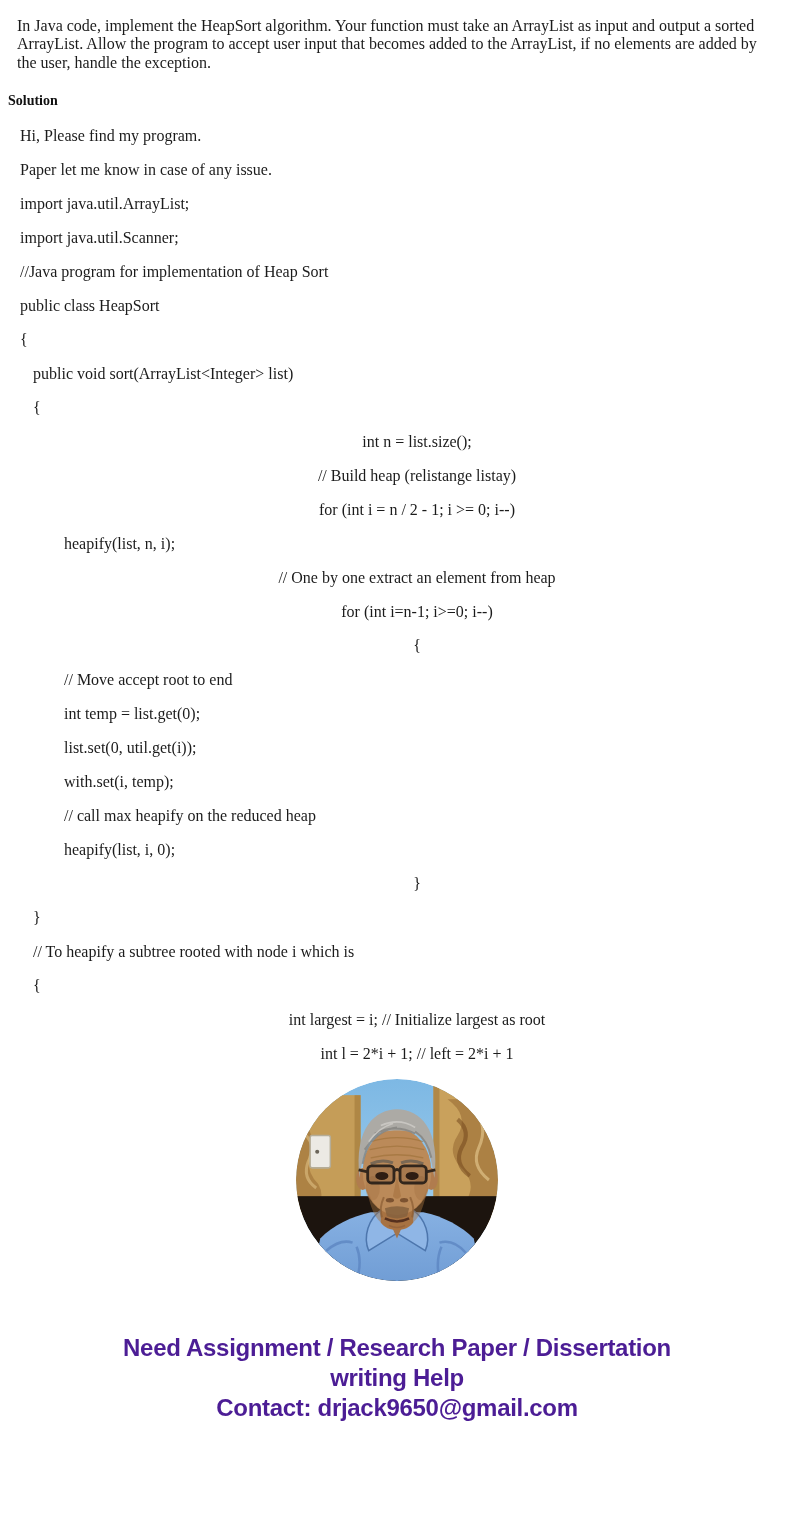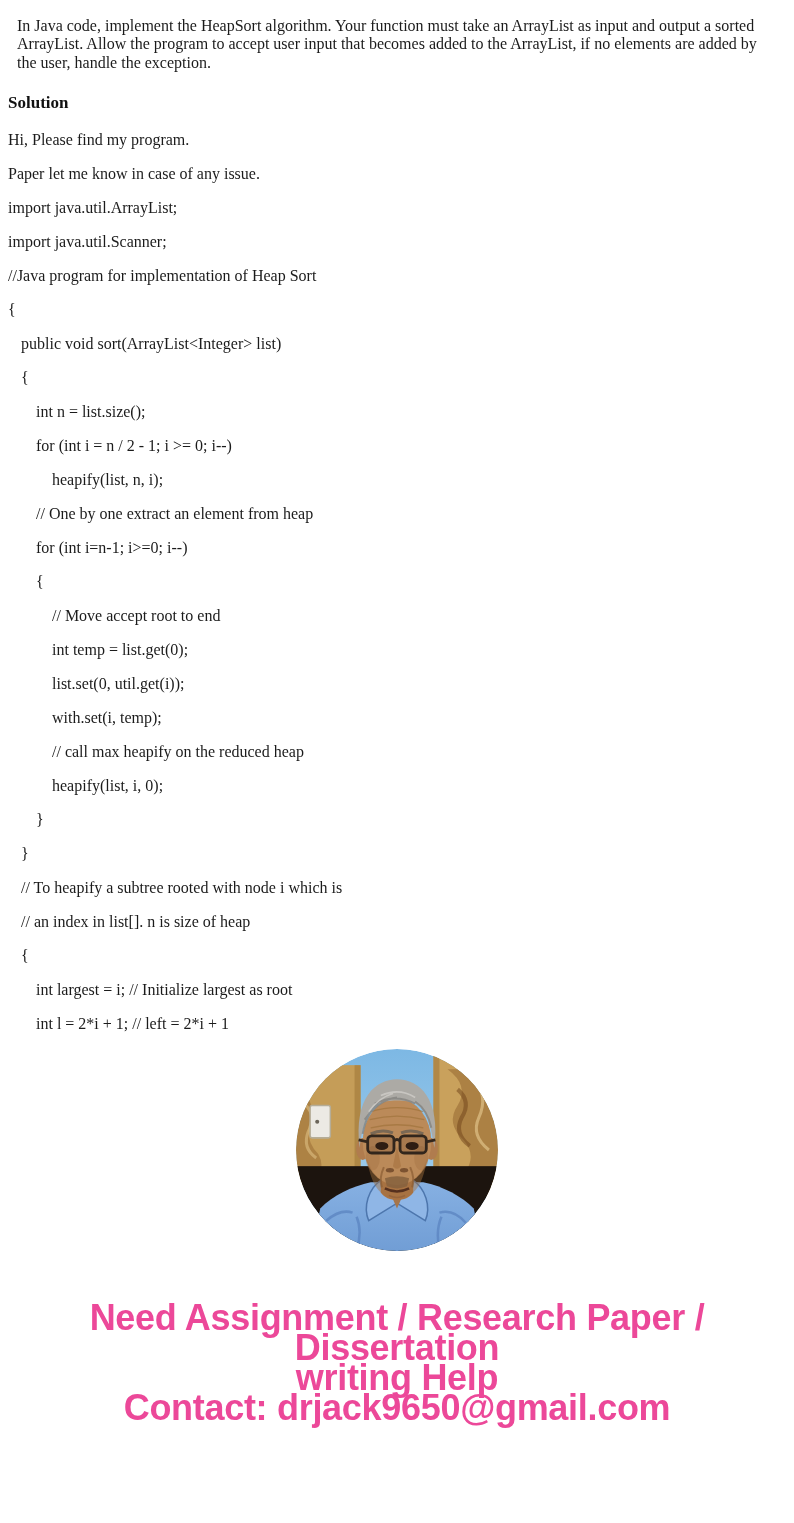--- a/index.html
+++ b/index.html
@@ -11,89 +11,90 @@
     box-sizing: border-box;
     padding: 8px 8px 27px 8px;
   }
   .question {
     margin: 9px;
     font-size: 16px;
     line-height: 1.15;
   }
   .solution-heading {
     margin: 21px 0 18px 0;
-    font-size: 17px;
+    font-size: 14px;
     line-height: 1.15;
     font-weight: bold;
     color: #111111;
   }
   .code-line {
-    margin: 0 0 16px 0;
+    margin: 0 0 16px 12px;
     font-size: 16px;
     line-height: 18px;
     white-space: pre-wrap;
   }
   .indent-0 { padding-left: 0; }
   .indent-1 { padding-left: 13px; }
-  .indent-2 { padding-left: 28px; }
+  .indent-2 { padding-left: 28px; text-align: center; }
   .indent-3 { padding-left: 44px; }
   .avatar-wrap {
     margin-top: 9px;
     display: flex;
     justify-content: center;
   }
   .avatar {
     width: 202px;
     height: 202px;
     border-radius: 50%;
     overflow: hidden;
   }
   .footer {
     margin-top: 52px;
     text-align: center;
     font-family: "Liberation Sans", "DejaVu Sans", sans-serif;
     font-weight: 700;
-    font-size: 36px;
+    font-size: 24px;
     line-height: 30px;
     letter-spacing: -0.3px;
-    color: #ec4899;
+    color: #4c1d95;
   }
 </style>
 </head>
 <body>
 
 <p class="question">In Java code, implement the HeapSort algorithm. Your function must take an ArrayList as input and output a sorted ArrayList. Allow the program to accept user input that becomes added to the ArrayList, if no elements are added by the user, handle the exception.</p>
 
 <h2 class="solution-heading">Solution</h2>
 
 <div id="code-lines">
     <p class="code-line indent-0">Hi, Please find my program.</p>
     <p class="code-line indent-0">Paper let me know in case of any issue.</p>
     <p class="code-line indent-0">import java.util.ArrayList;</p>
     <p class="code-line indent-0">import java.util.Scanner;</p>
     <p class="code-line indent-0">//Java program for implementation of Heap Sort</p>
+    <p class="code-line indent-0">public class HeapSort</p>
     <p class="code-line indent-0">{</p>
     <p class="code-line indent-1">public void sort(ArrayList&lt;Integer&gt; list)</p>
     <p class="code-line indent-1">{</p>
     <p class="code-line indent-2">int n = list.size();</p>
+    <p class="code-line indent-2">// Build heap (relistange listay)</p>
     <p class="code-line indent-2">for (int i = n / 2 - 1; i &gt;= 0; i--)</p>
     <p class="code-line indent-3">heapify(list, n, i);</p>
     <p class="code-line indent-2">// One by one extract an element from heap</p>
     <p class="code-line indent-2">for (int i=n-1; i&gt;=0; i--)</p>
     <p class="code-line indent-2">{</p>
     <p class="code-line indent-3">// Move accept root to end</p>
     <p class="code-line indent-3">int temp = list.get(0);</p>
     <p class="code-line indent-3">list.set(0, util.get(i));</p>
     <p class="code-line indent-3">with.set(i, temp);</p>
     <p class="code-line indent-3">// call max heapify on the reduced heap</p>
     <p class="code-line indent-3">heapify(list, i, 0);</p>
     <p class="code-line indent-2">}</p>
     <p class="code-line indent-1">}</p>
     <p class="code-line indent-1">// To heapify a subtree rooted with node i which is</p>
-    <p class="code-line indent-1">// an index in list[]. n is size of heap</p>
     <p class="code-line indent-1">{</p>
     <p class="code-line indent-2">int largest = i; // Initialize largest as root</p>
     <p class="code-line indent-2">int l = 2*i + 1; // left = 2*i + 1</p>
   </div>
 
 <div class="avatar-wrap">
   <div class="avatar">
     <svg width="202" height="202" viewBox="0 0 200 200" xmlns="http://www.w3.org/2000/svg">
       <defs>
         <clipPath id="circ">

